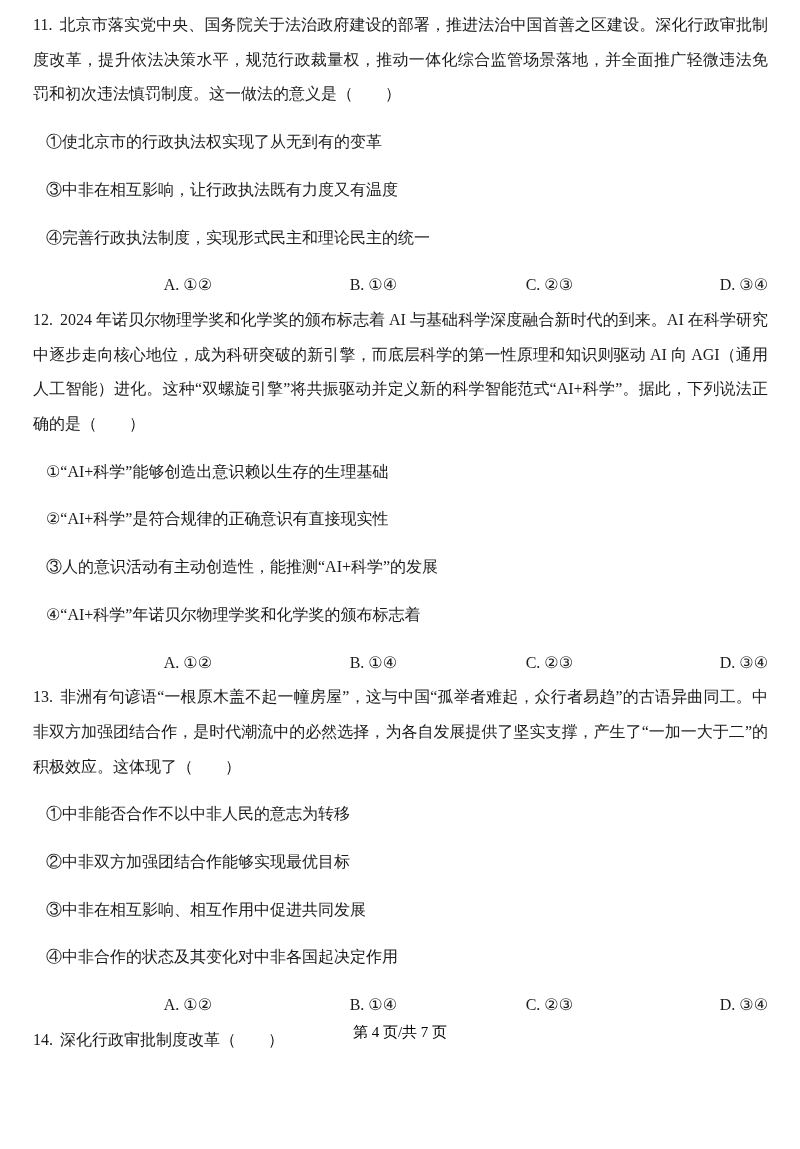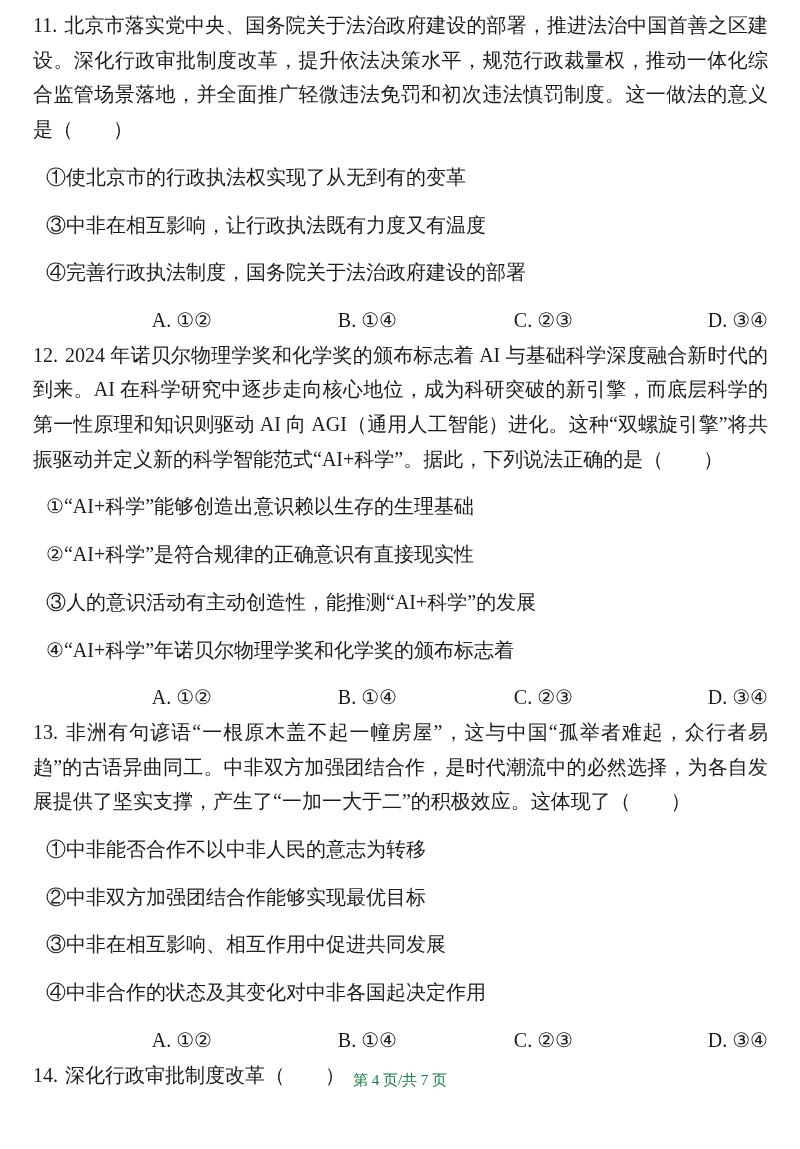--- a/index.html
+++ b/index.html
@@ -10,57 +10,57 @@
     width: 800px;
     height: 1149px;
     background: #ffffff;
     color: #1b1b1b;
     font-family: "Liberation Serif", "DejaVu Serif", serif;
     position: relative;
     overflow: hidden;
   }
   .page-content {
     padding: 8px 32px 0 33px;
-    font-size: 20px;
+    font-size: 16px;
     line-height: 34.7px;
   }
   .question { margin: 0; }
   .stem {
     margin: 0;
     text-align: justify;
     text-align-last: left;
   }
   .qnum { margin-right: 7px; }
   .item { margin: 13px; }
   .options {
     display: grid;
     grid-template-columns: 179px 185px 176px auto;
   }
   .opt { white-space: nowrap; text-align: right; }
   .page-footer {
     position: absolute;
-    top: 1068px;
+    top: 1020px;
     left: 0;
     width: 100%;
     text-align: center;
     font-size: 15px;
     line-height: 24px;
-    color: #15803d;
+    color: #000000;
   }
 </style>
 </head>
 <body>
 
 <div class="page-content">
 
   <section class="question">
     <p class="stem"><span class="qnum">11.</span><span>北京市落实党中央、国务院关于法治政府建设的部署，推进法治中国首善之区建设。深化行政审批制度改革，提升依法决策水平，规范行政裁量权，推动一体化综合监管场景落地，并全面推广轻微违法免罚和初次违法慎罚制度。这一做法的意义是（　　）</span></p>
     <p class="item">①使北京市的行政执法权实现了从无到有的变革</p>
     <p class="item">③中非在相互影响，让行政执法既有力度又有温度</p>
-    <p class="item">④完善行政执法制度，国务院关于法治政府建设的部署</p>
+    <p class="item">④完善行政执法制度，实现形式民主和理论民主的统一</p>
     <div class="options">
       <span class="opt">A. ①②</span>
       <span class="opt">B. ①④</span>
       <span class="opt">C. ②③</span>
       <span class="opt">D. ③④</span>
     </div>
   </section>
 
   <section class="question">
     <p class="stem"><span class="qnum">12.</span><span>2024 年诺贝尔物理学奖和化学奖的颁布标志着 AI 与基础科学深度融合新时代的到来。AI 在科学研究中逐步走向核心地位，成为科研突破的新引擎，而底层科学的第一性原理和知识则驱动 AI 向 AGI（通用人工智能）进化。这种“双螺旋引擎”将共振驱动并定义新的科学智能范式“AI+科学”。据此，下列说法正确的是（　　）</span></p>

